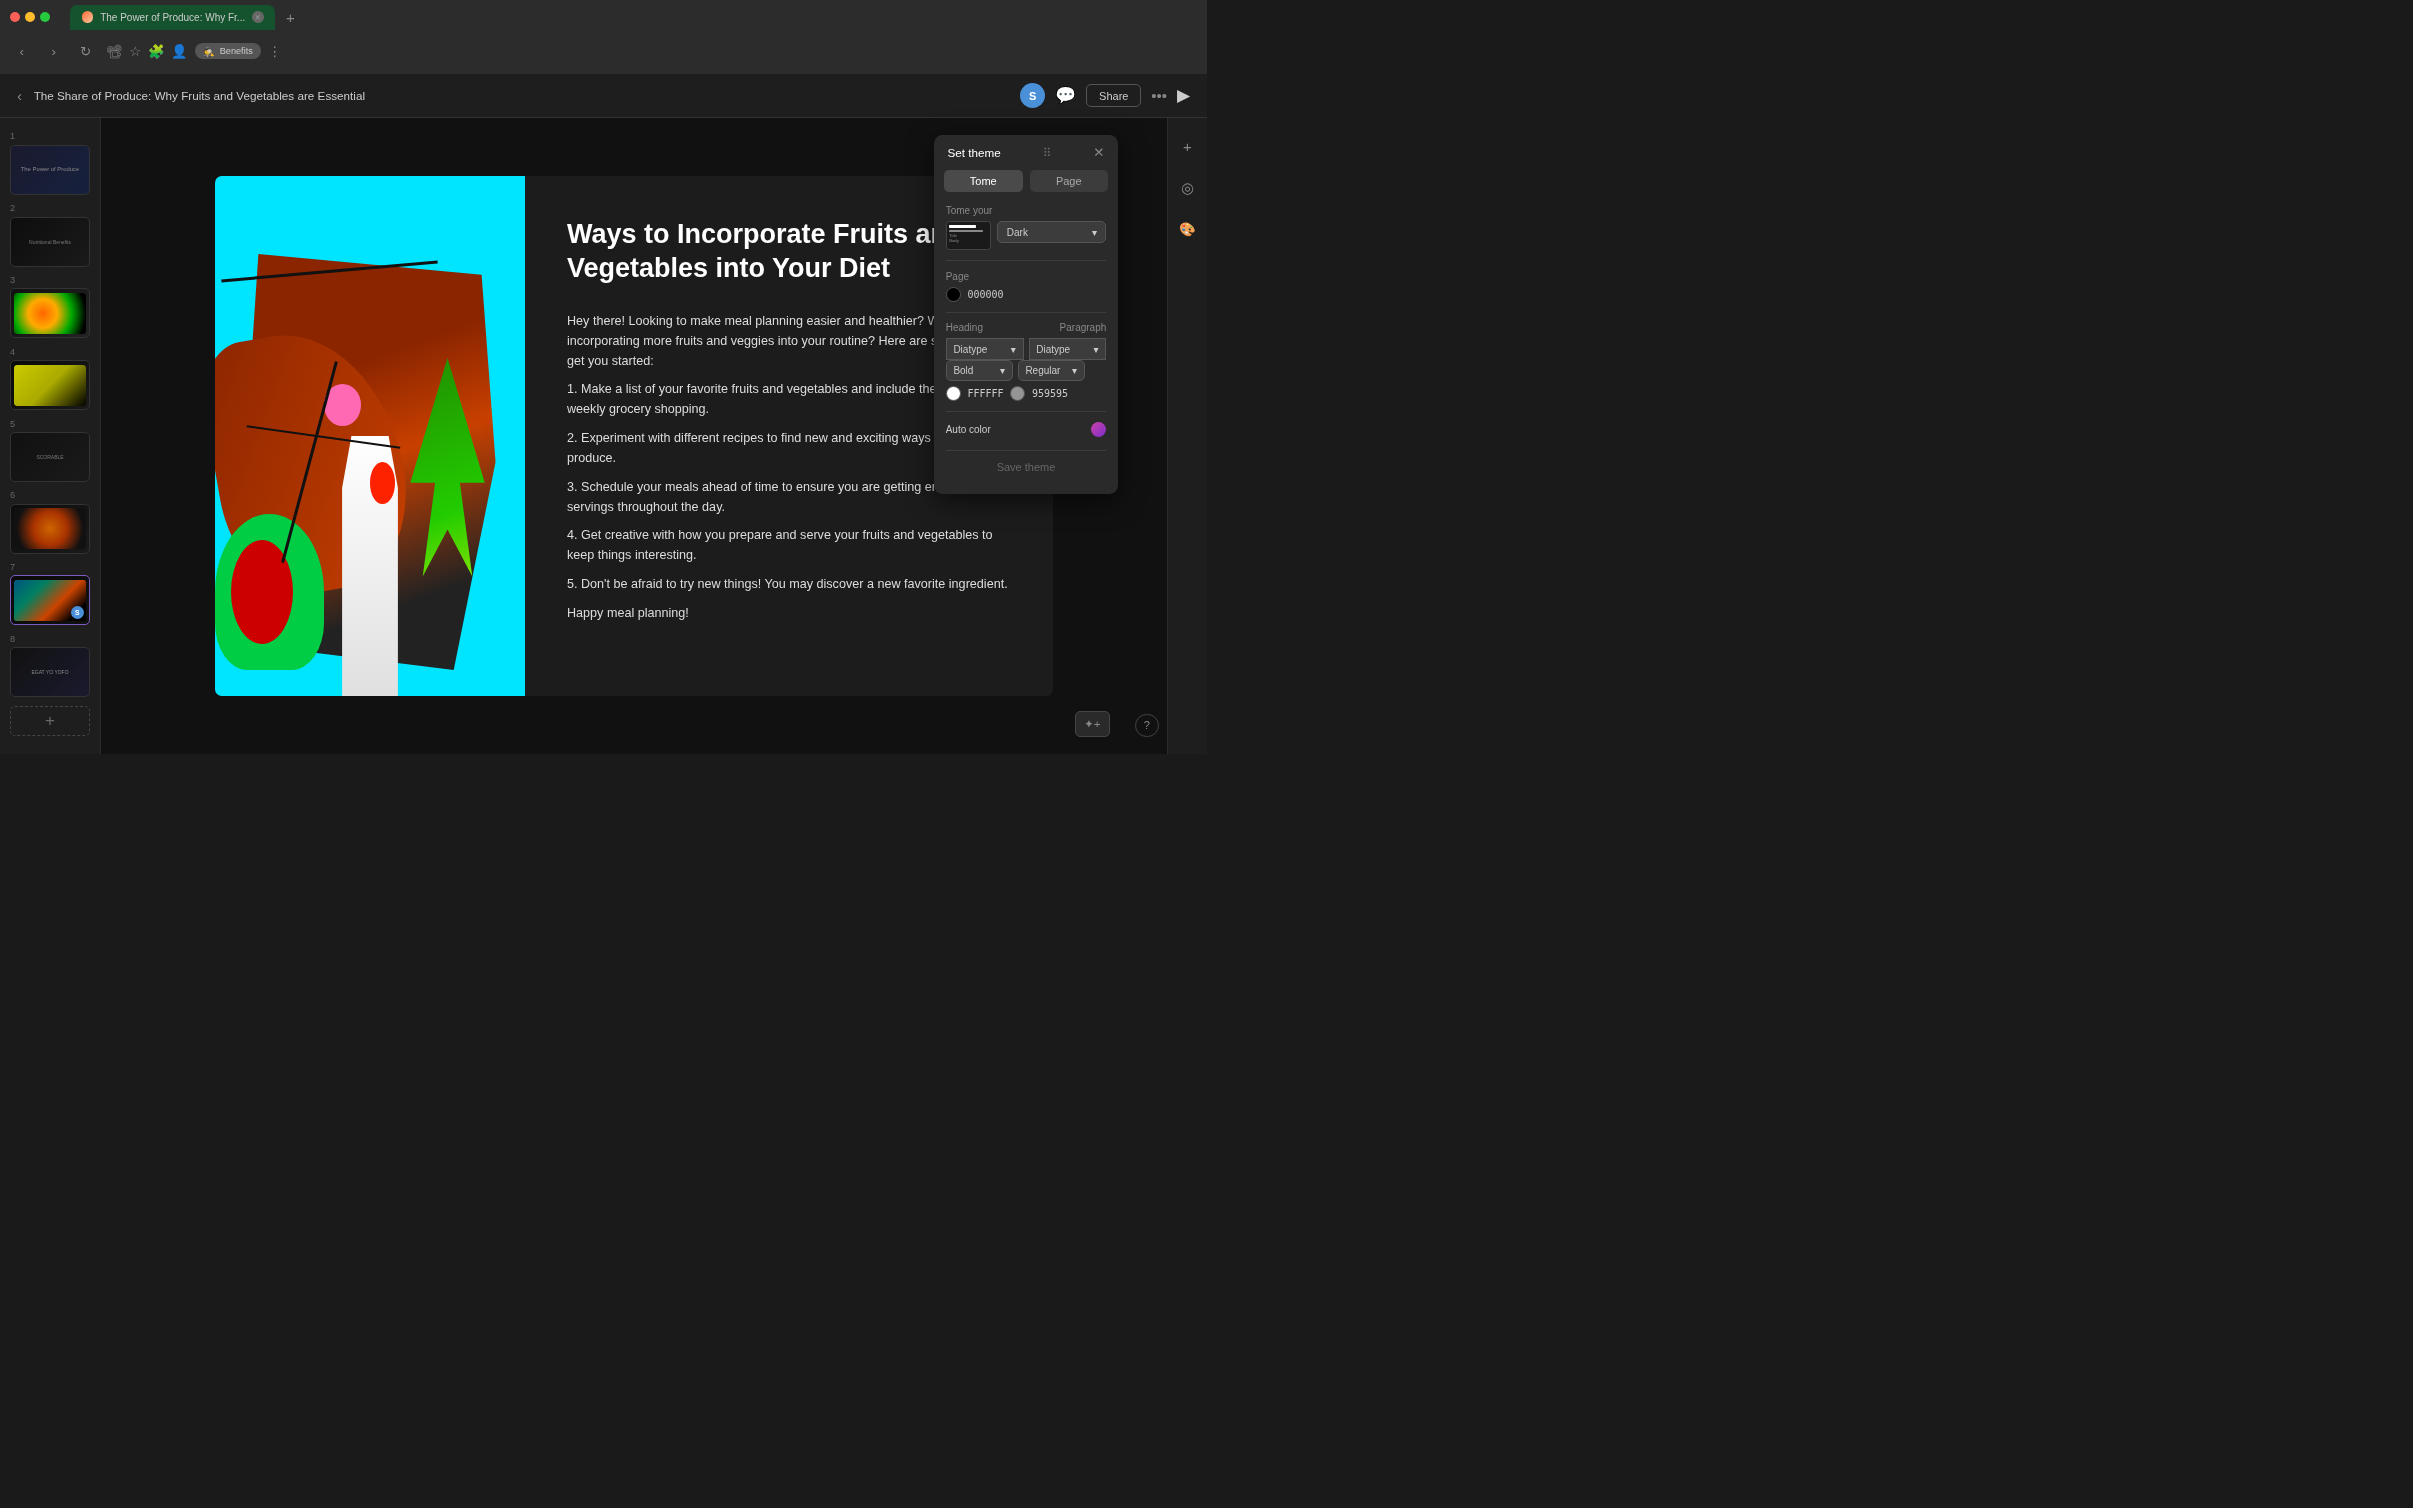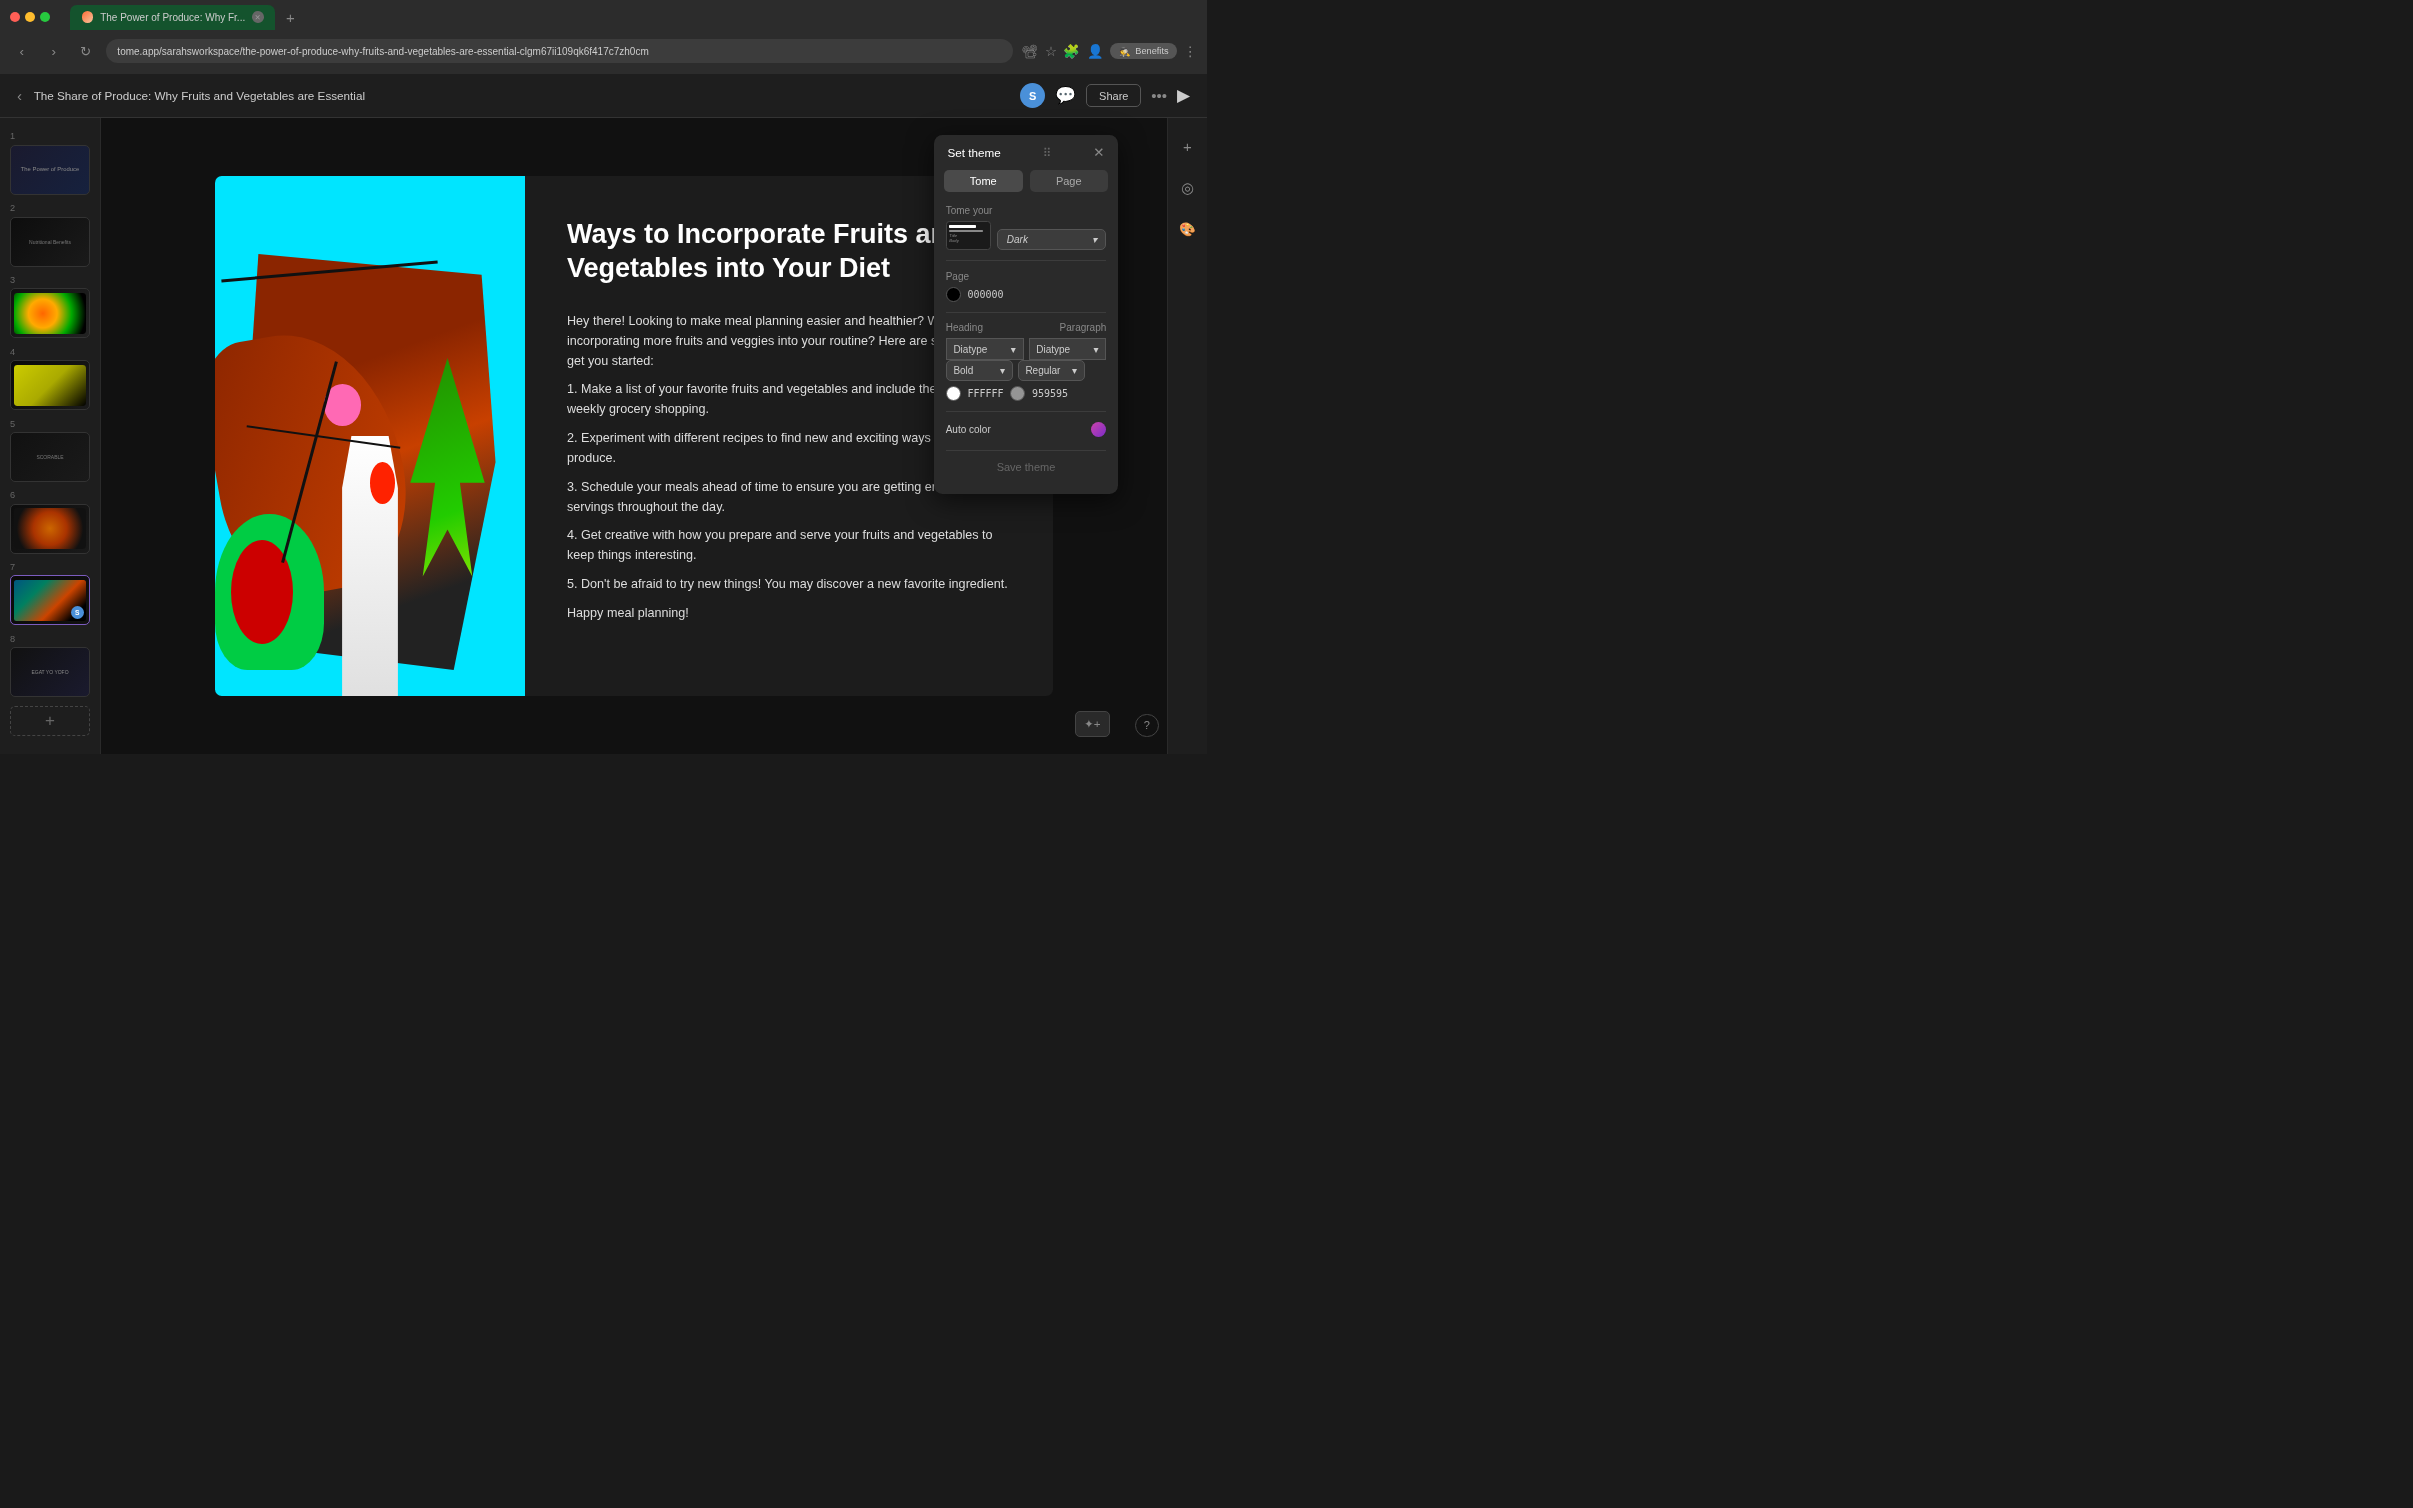--- a/index.html
+++ b/index.html
@@ -328,23 +328,22 @@
       padding: 3.4px 11.7px 13.4px;
       display: flex;
       flex-direction: column;
       gap: 10px;
     }
     .panel-label {
       font-size: 10px; color: #888; margin-bottom: 5px;
     }
     .theme-preview-row {
       display: flex;
-      align-items: flex-end;
+      align-items: flex-start;
       gap: 6.7px;
-      font-style: italic;
     }
     .theme-mini-preview {
       width: 45px; height: 28.5px;
       border-radius: 3.4px;
       background: #1a1a1a;
       border: 0.8px solid #444;
       display: flex; flex-direction: column;
       padding: 2.5px;
       gap: 1.7px;
       overflow: hidden;
@@ -533,21 +532,20 @@
         <span>The Power of Produce: Why Fr...</span>
         <div class="tab-close">✕</div>
       </div>
       <button class="new-tab-btn">+</button>
     </div>
   </div>
   <div class="browser-nav">
     <button class="nav-btn">‹</button>
     <button class="nav-btn">›</button>
     <button class="nav-btn">↻</button>
-    <input class="address-bar" value="tome.app/sarahsworkspace/the-power-of-produce-why-fruits-and-vegetables-are-essential-clgm67ii109qk6f417c7zh0cm" style="">
     <div class="nav-actions">
       <span class="nav-icon">📽</span>
       <span class="nav-icon">☆</span>
       <span class="nav-icon">🧩</span>
       <span class="nav-icon">👤</span>
       <div class="incognito-badge">
         <span>🕵️</span>
         <span>Benefits</span>
       </div>
       <span class="nav-icon">⋮</span>

